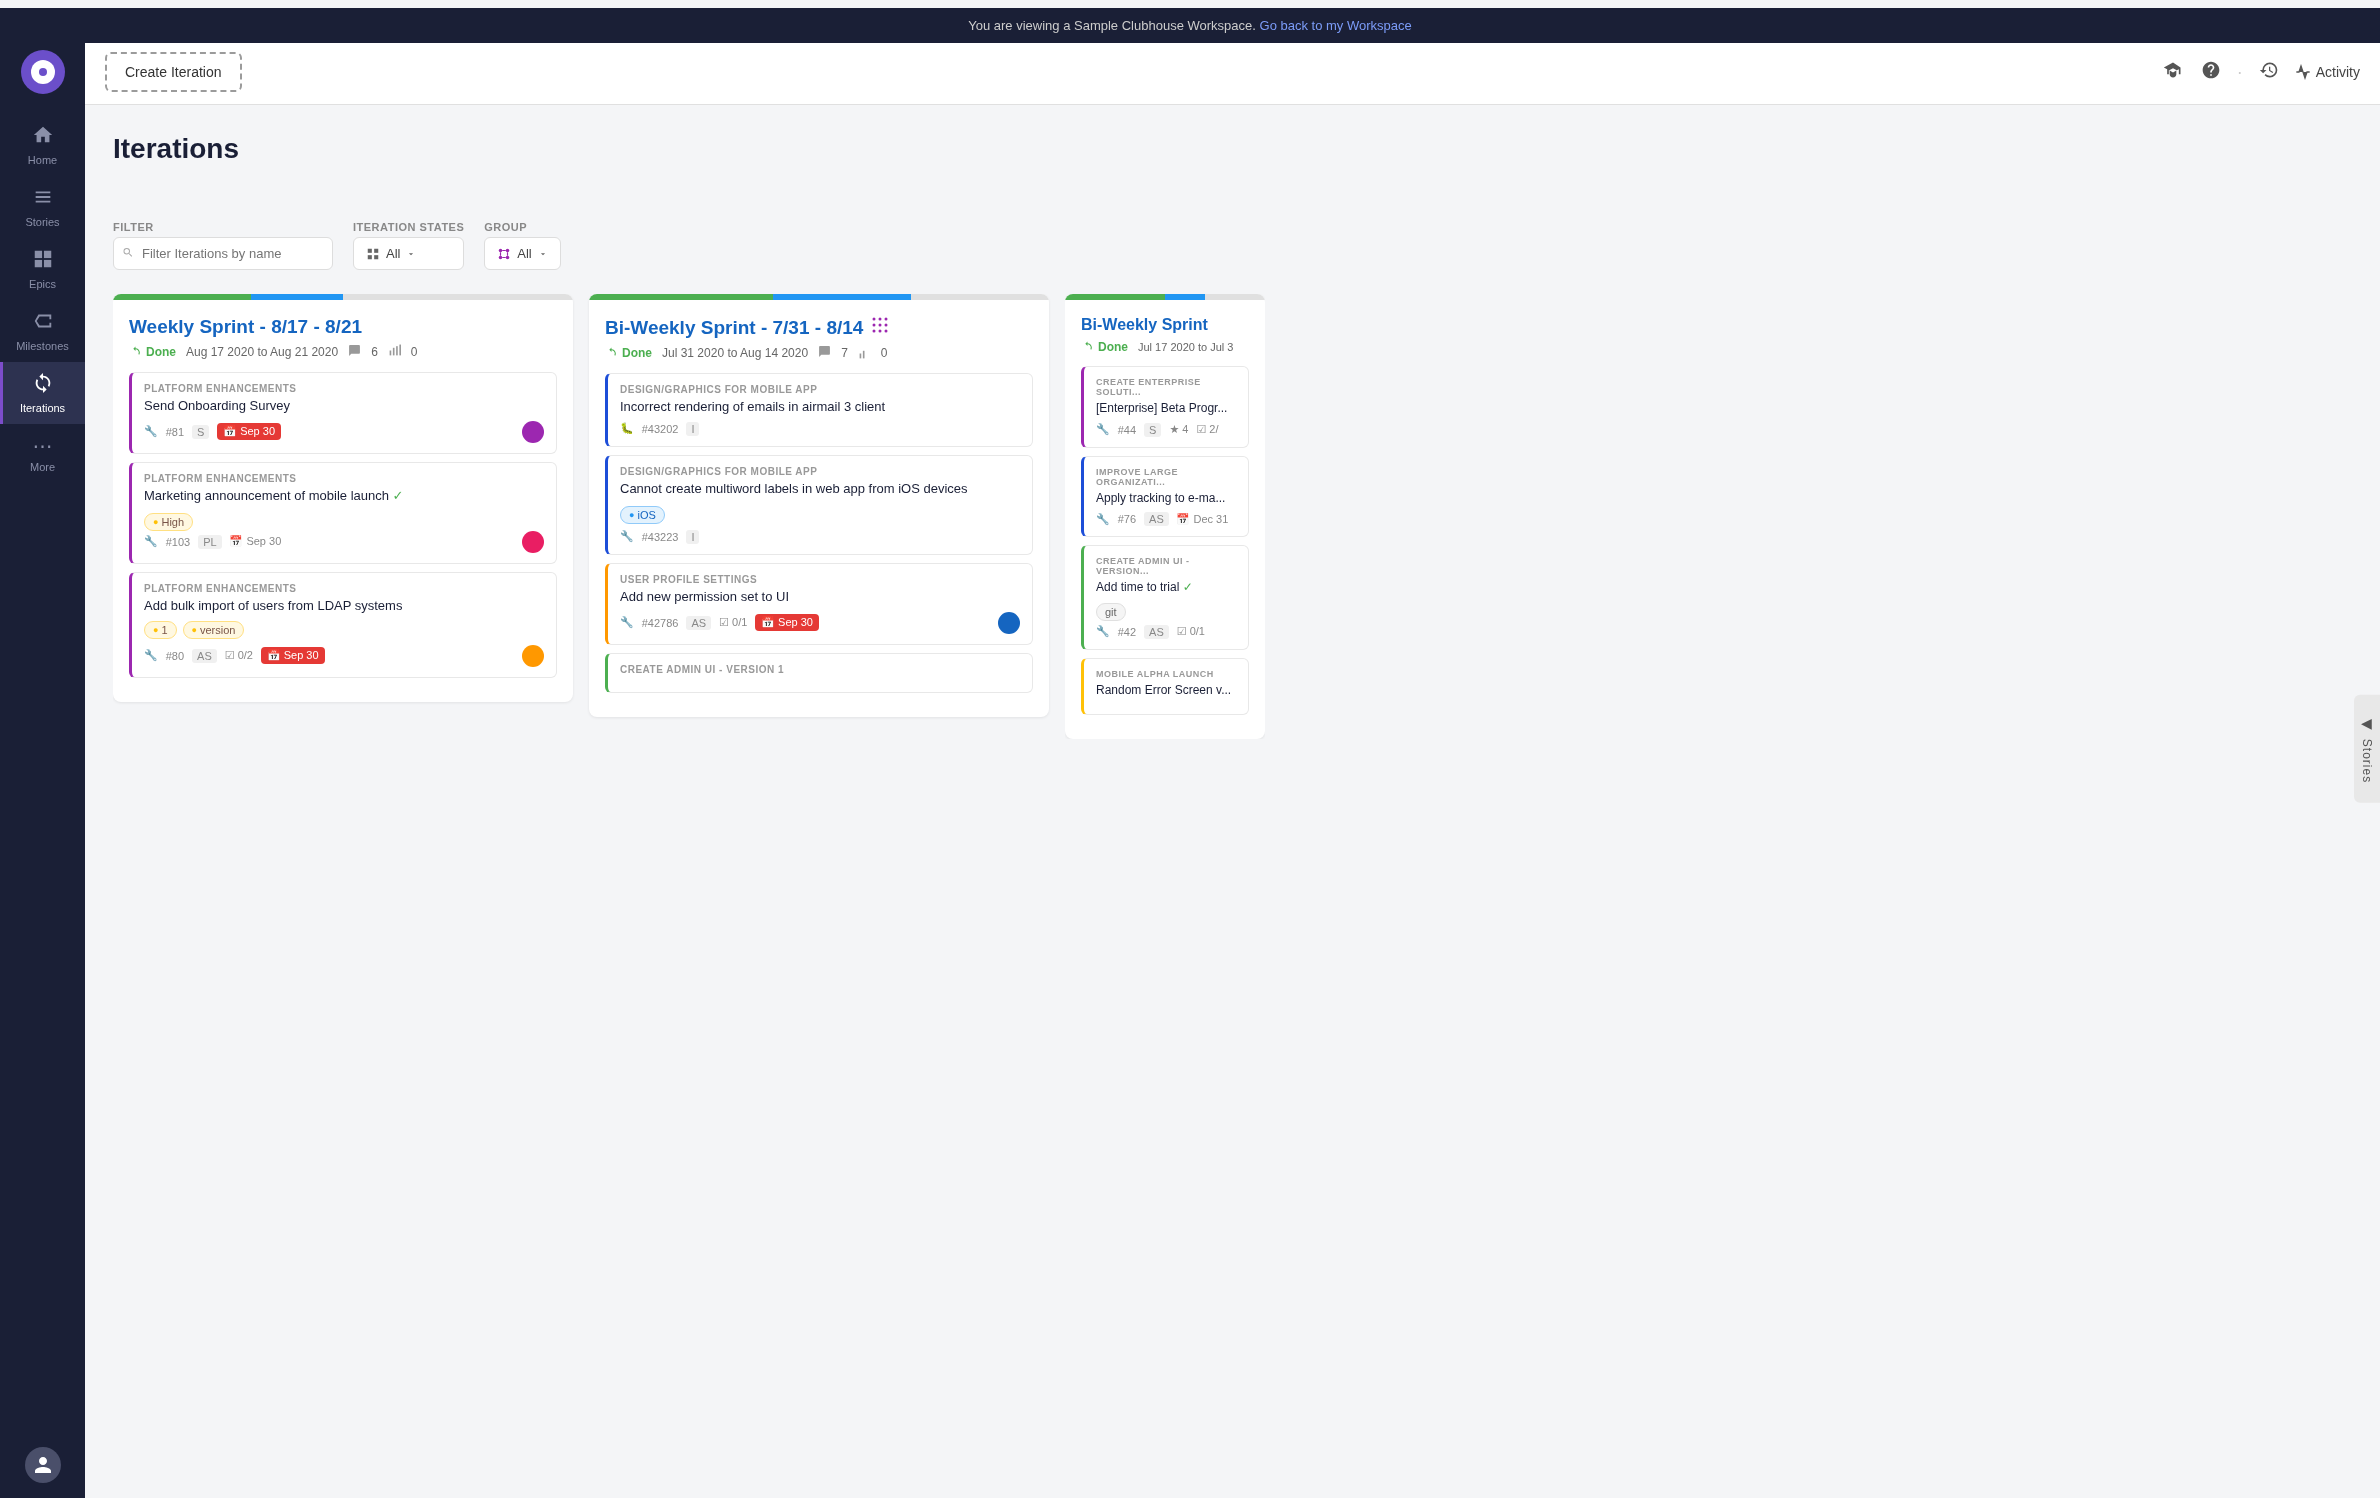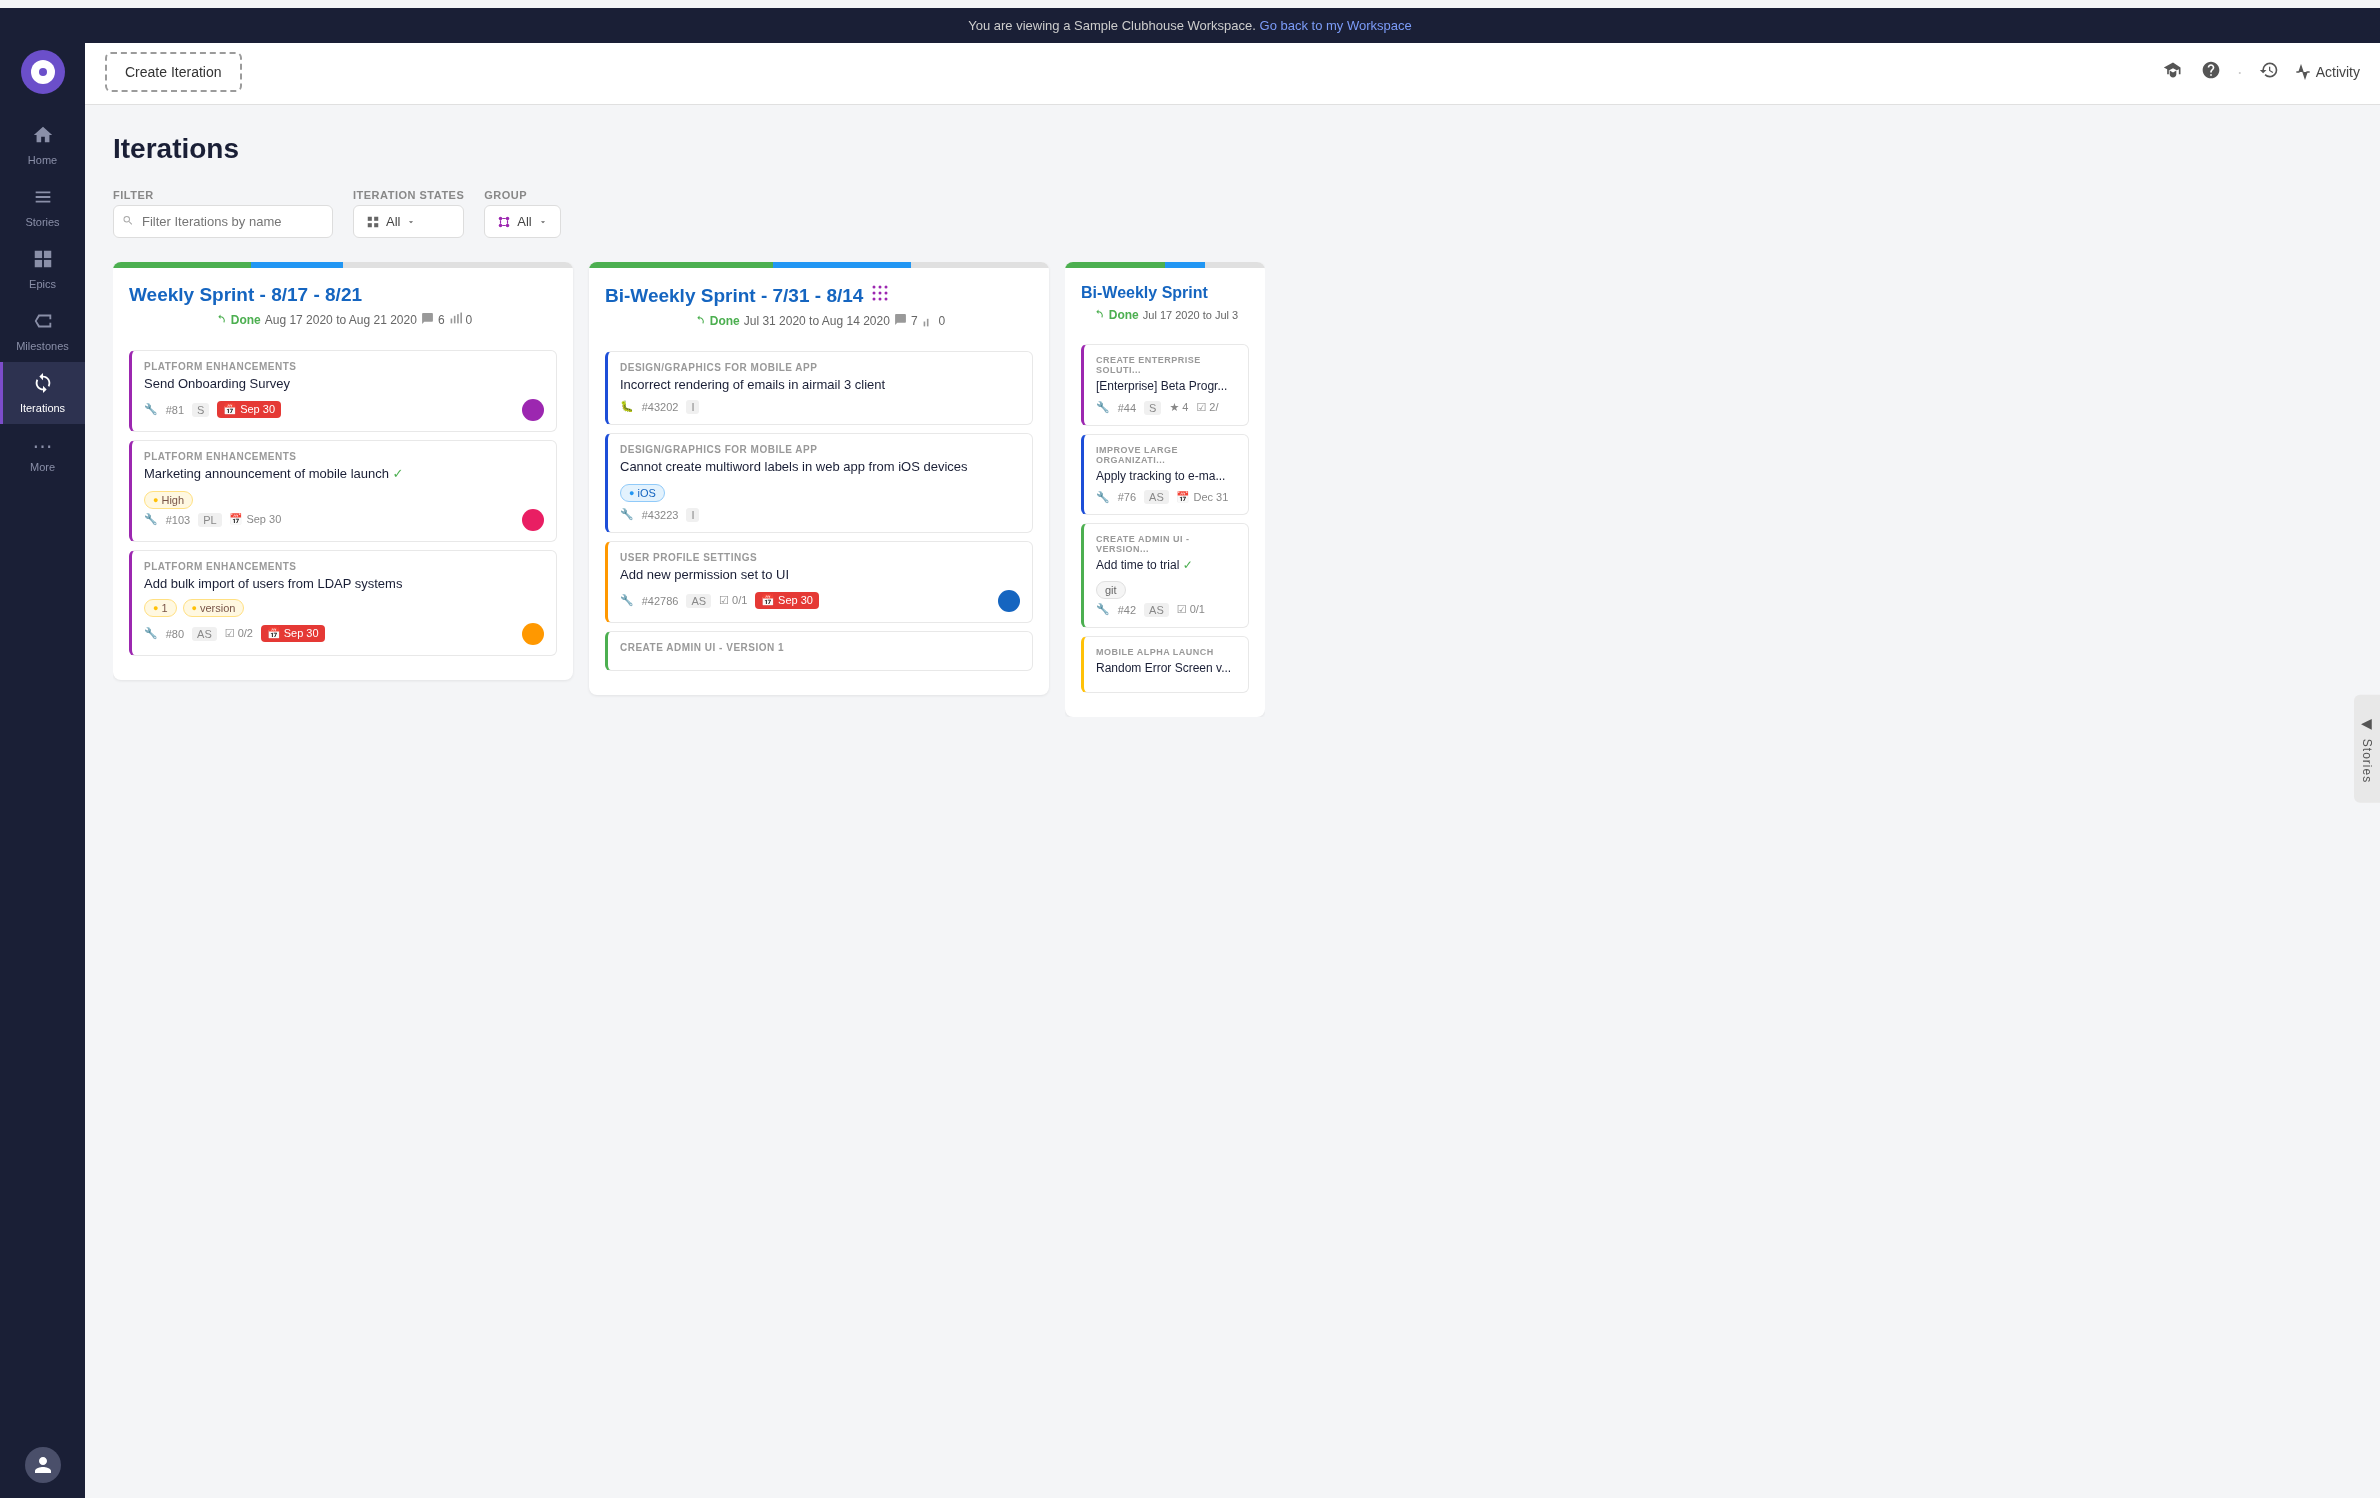--- a/index.html
+++ b/index.html
@@ -187,21 +187,21 @@
     }
 
     
     .filter-bar {
       display: flex;
       align-items: flex-end;
       gap: 20px;
       margin-bottom: 24px;
     }
     .filter-group { display: flex; flex-direction: column; gap: 4px; }
-    .filter-label { font-size: 11px; font-weight: 600; color: #888; text-transform: uppercase; letter-spacing: 0.5px; }
+    .filter-label { font-size: 11px; font-weight: 600; color: #888; text-transform: uppercase; letter-spacing: 0.5px; margin-top: 32px; }
     .filter-input-wrapper { position: relative; }
     .filter-input-icon { position: absolute; left: 9px; top: 50%; transform: translateY(-50%); color: #aaa; font-size: 13px; }
     .filter-input {
       border: 1px solid #ddd;
       border-radius: 6px;
       padding: 8px 12px 8px 28px;
       font-size: 13px;
       color: #555;
       outline: none;
       min-width: 220px;
@@ -252,25 +252,24 @@
     .iteration-title {
       font-size: 19px;
       font-weight: 700;
       color: #1565c0;
       margin-bottom: 6px;
       cursor: pointer;
     }
     .iteration-meta {
       display: flex;
       align-items: center;
-      gap: 4px;
+      gap: 10px;
       font-size: 12px;
       color: #666;
-      margin-bottom: 22px;
-      justify-content: center;
+      margin-bottom: 12px;
     }
     .status-done {
       display: flex; align-items: center; gap: 4px;
       color: #4caf50; font-weight: 600; font-size: 12px;
     }
 
     
     .story-card {
       border: 1px solid #e8e8e8;
       border-radius: 6px;

